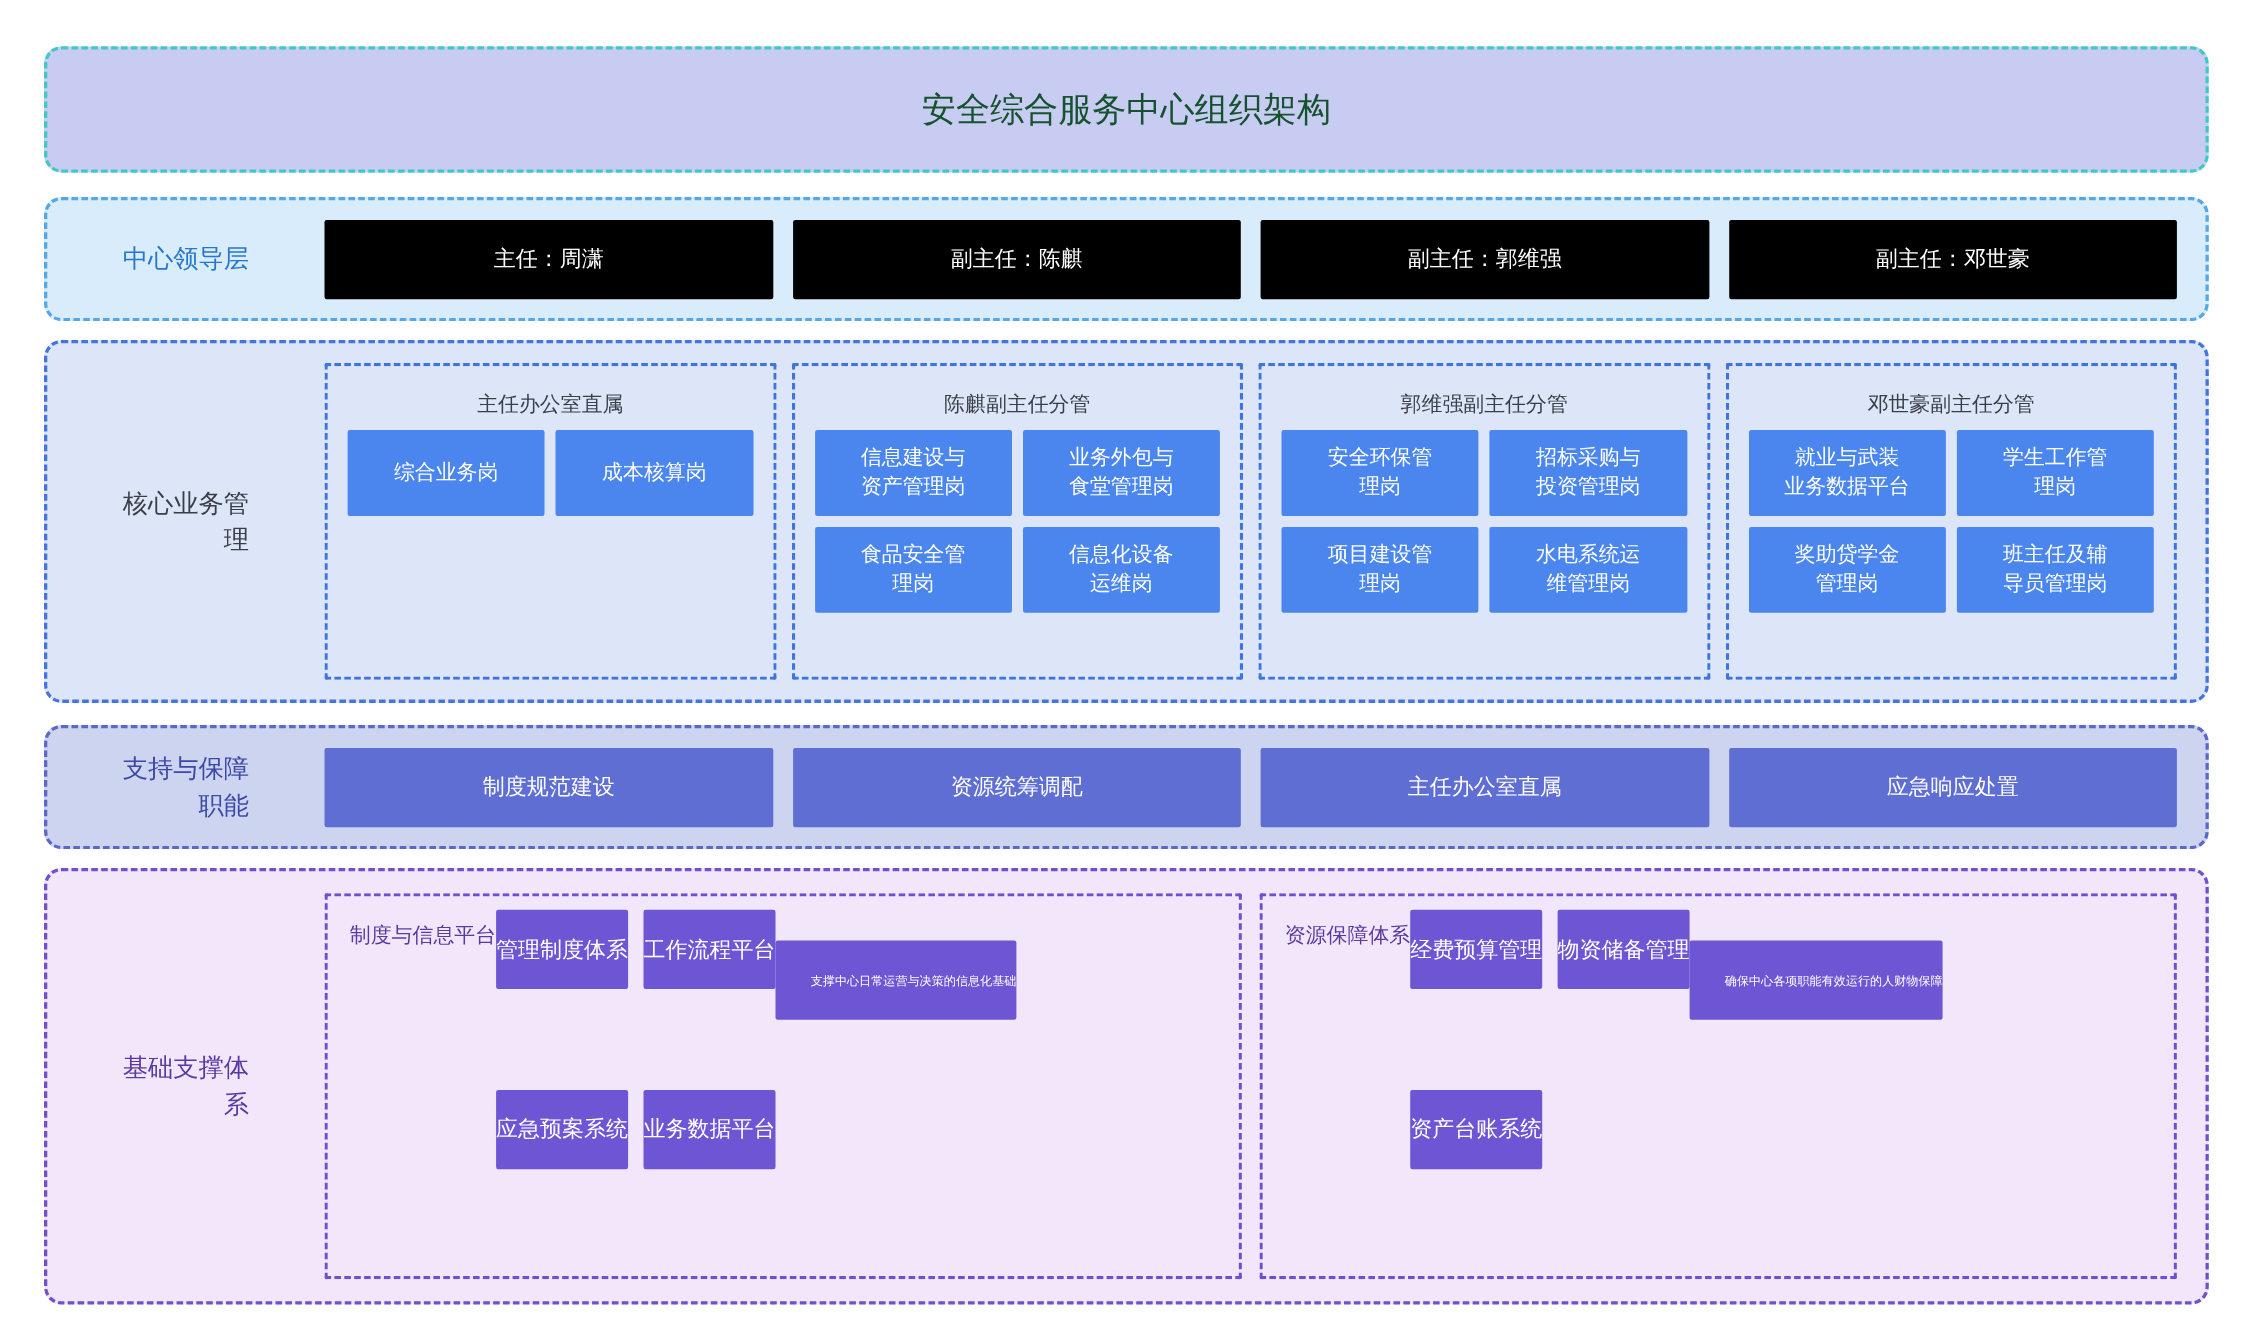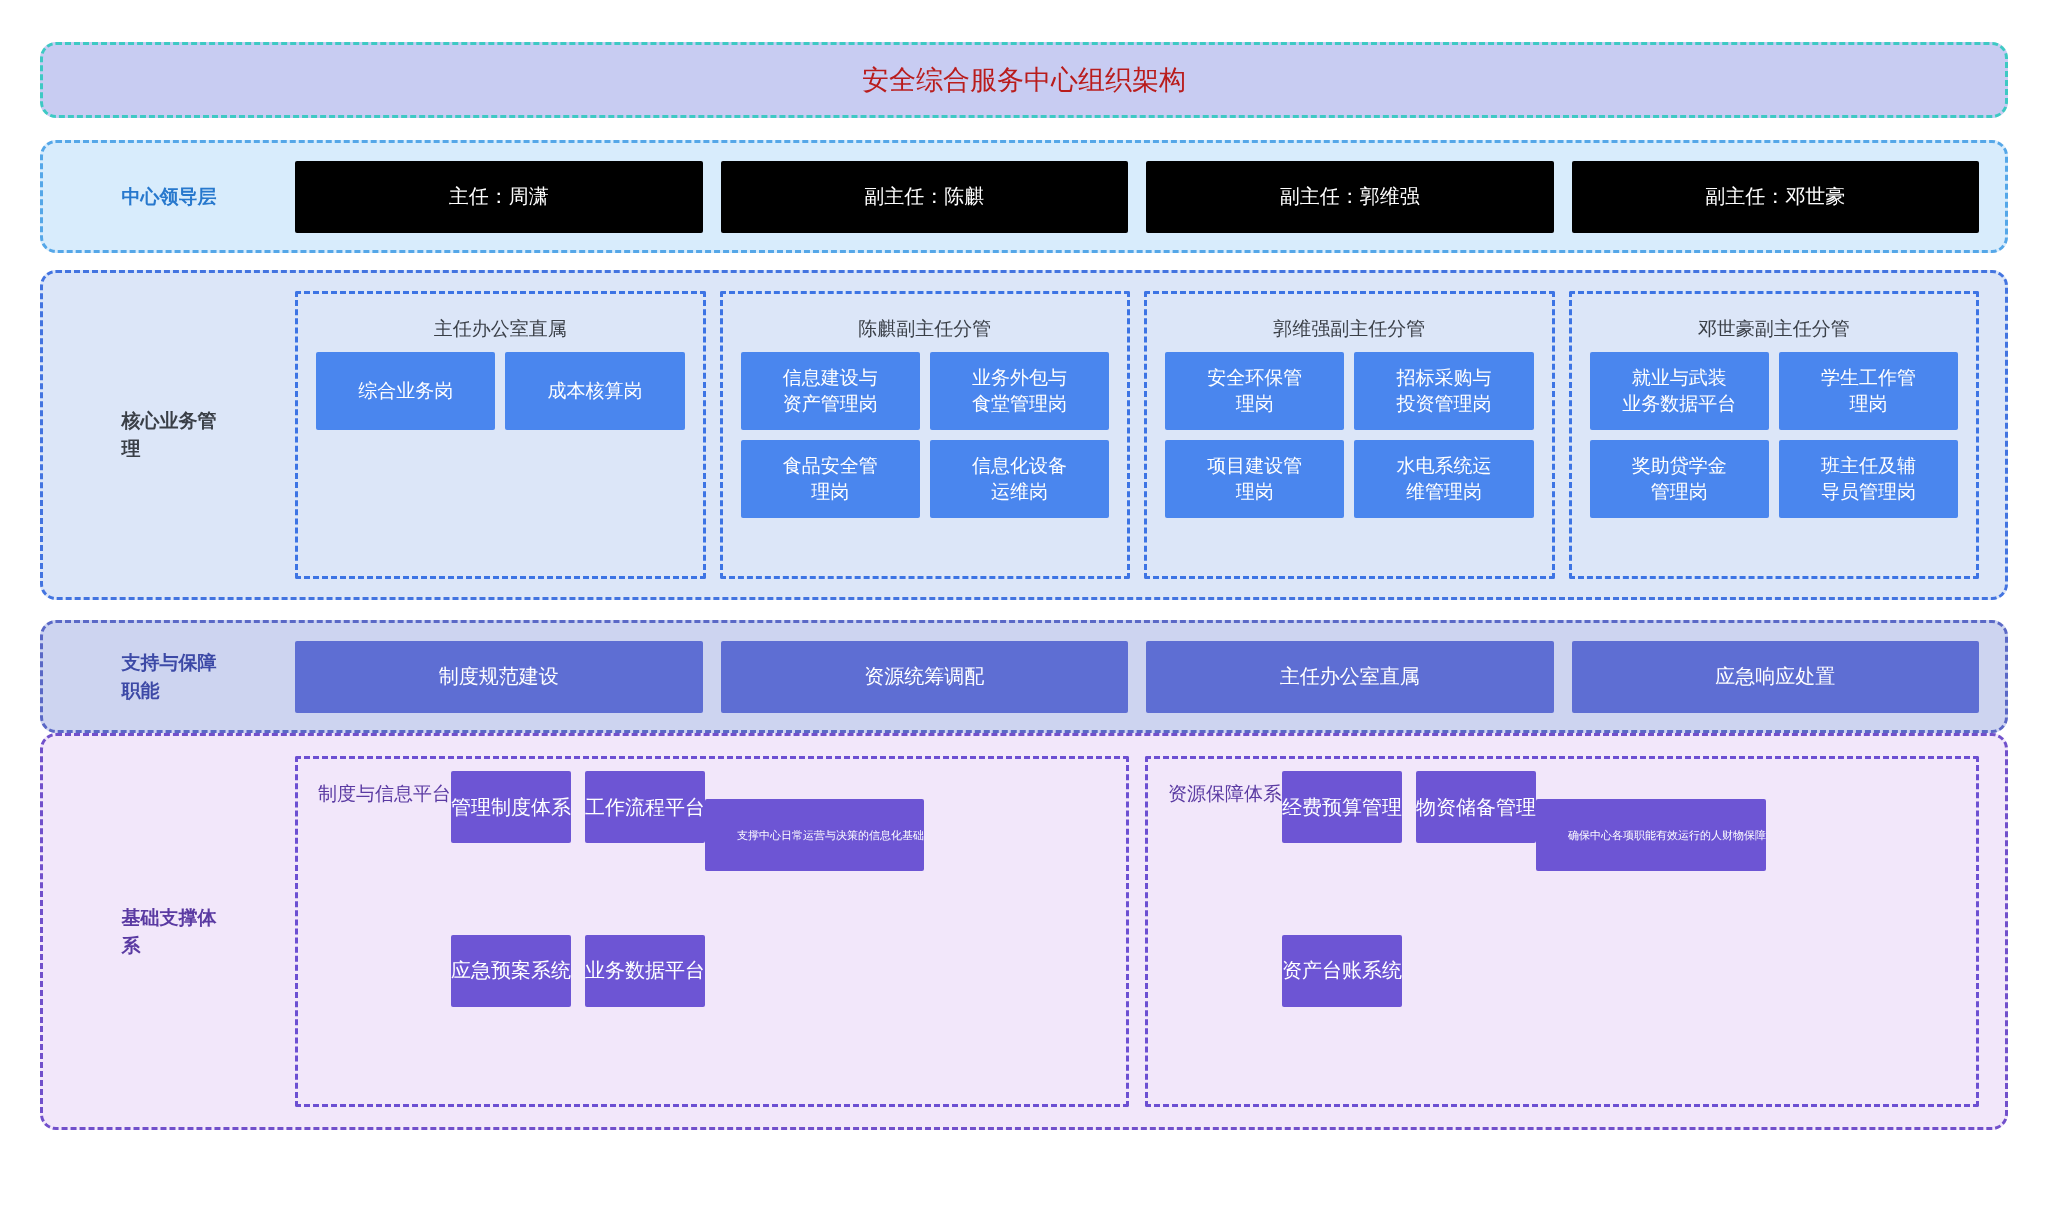--- a/index.html
+++ b/index.html
@@ -4,41 +4,40 @@
 <style>
   * { box-sizing: border-box; margin: 0; padding: 0; }
   html, body { width: 2048px; height: 1212px; background: #ffffff; }
   body {
     font-family: "Liberation Sans", "DejaVu Sans", sans-serif;
     padding: 42px 40px 0 40px;
   }
 
   
   .banner {
-    height: 76px;
+    height: 115px;
     background: #c8ccf2;
     border: 3px dashed #3ec9c4;
     border-radius: 16px;
     display: flex; align-items: center; justify-content: center;
-    font-size: 27px; color: #b91c1c;
+    font-size: 31px; color: #14532d;
     margin-bottom: 22px;
   }
 
   
   .section {
     display: flex;
     border-radius: 16px;
   }
   .section-label {
     flex: 0 0 252px;
     display: flex; align-items: center; justify-content: center;
-    text-align: left;
-    font-size: 19px; line-height: 1.45;
+    text-align: right;
+    font-size: 23px; line-height: 1.45;
     white-space: pre-line;
-    font-weight: bold;
   }
   .row-content {
     flex: 1;
     display: flex; align-items: center;
     gap: 18px;
     padding: 20px 26px 20px 0;
   }
   .row-box {
     flex: 1; height: 72px;
     display: flex; align-items: center; justify-content: center;
@@ -92,20 +91,21 @@
     text-align: center; white-space: pre-line;
     border-radius: 2px;
     padding: 4px;
   }
 
   
   .sec-support {
     height: 113px;
     background: #cdd4f0;
     border: 3px dashed #5a68c6;
+    margin-bottom: 17px;
   }
   .sec-support .section-label { color: #3c49a6; }
   .sec-support .row-box { background: #5e6ed3; }
 
   
   .sec-base {
     height: 397px;
     background: #f2e7fa;
     border: 3px dashed #7150cb;
   }

